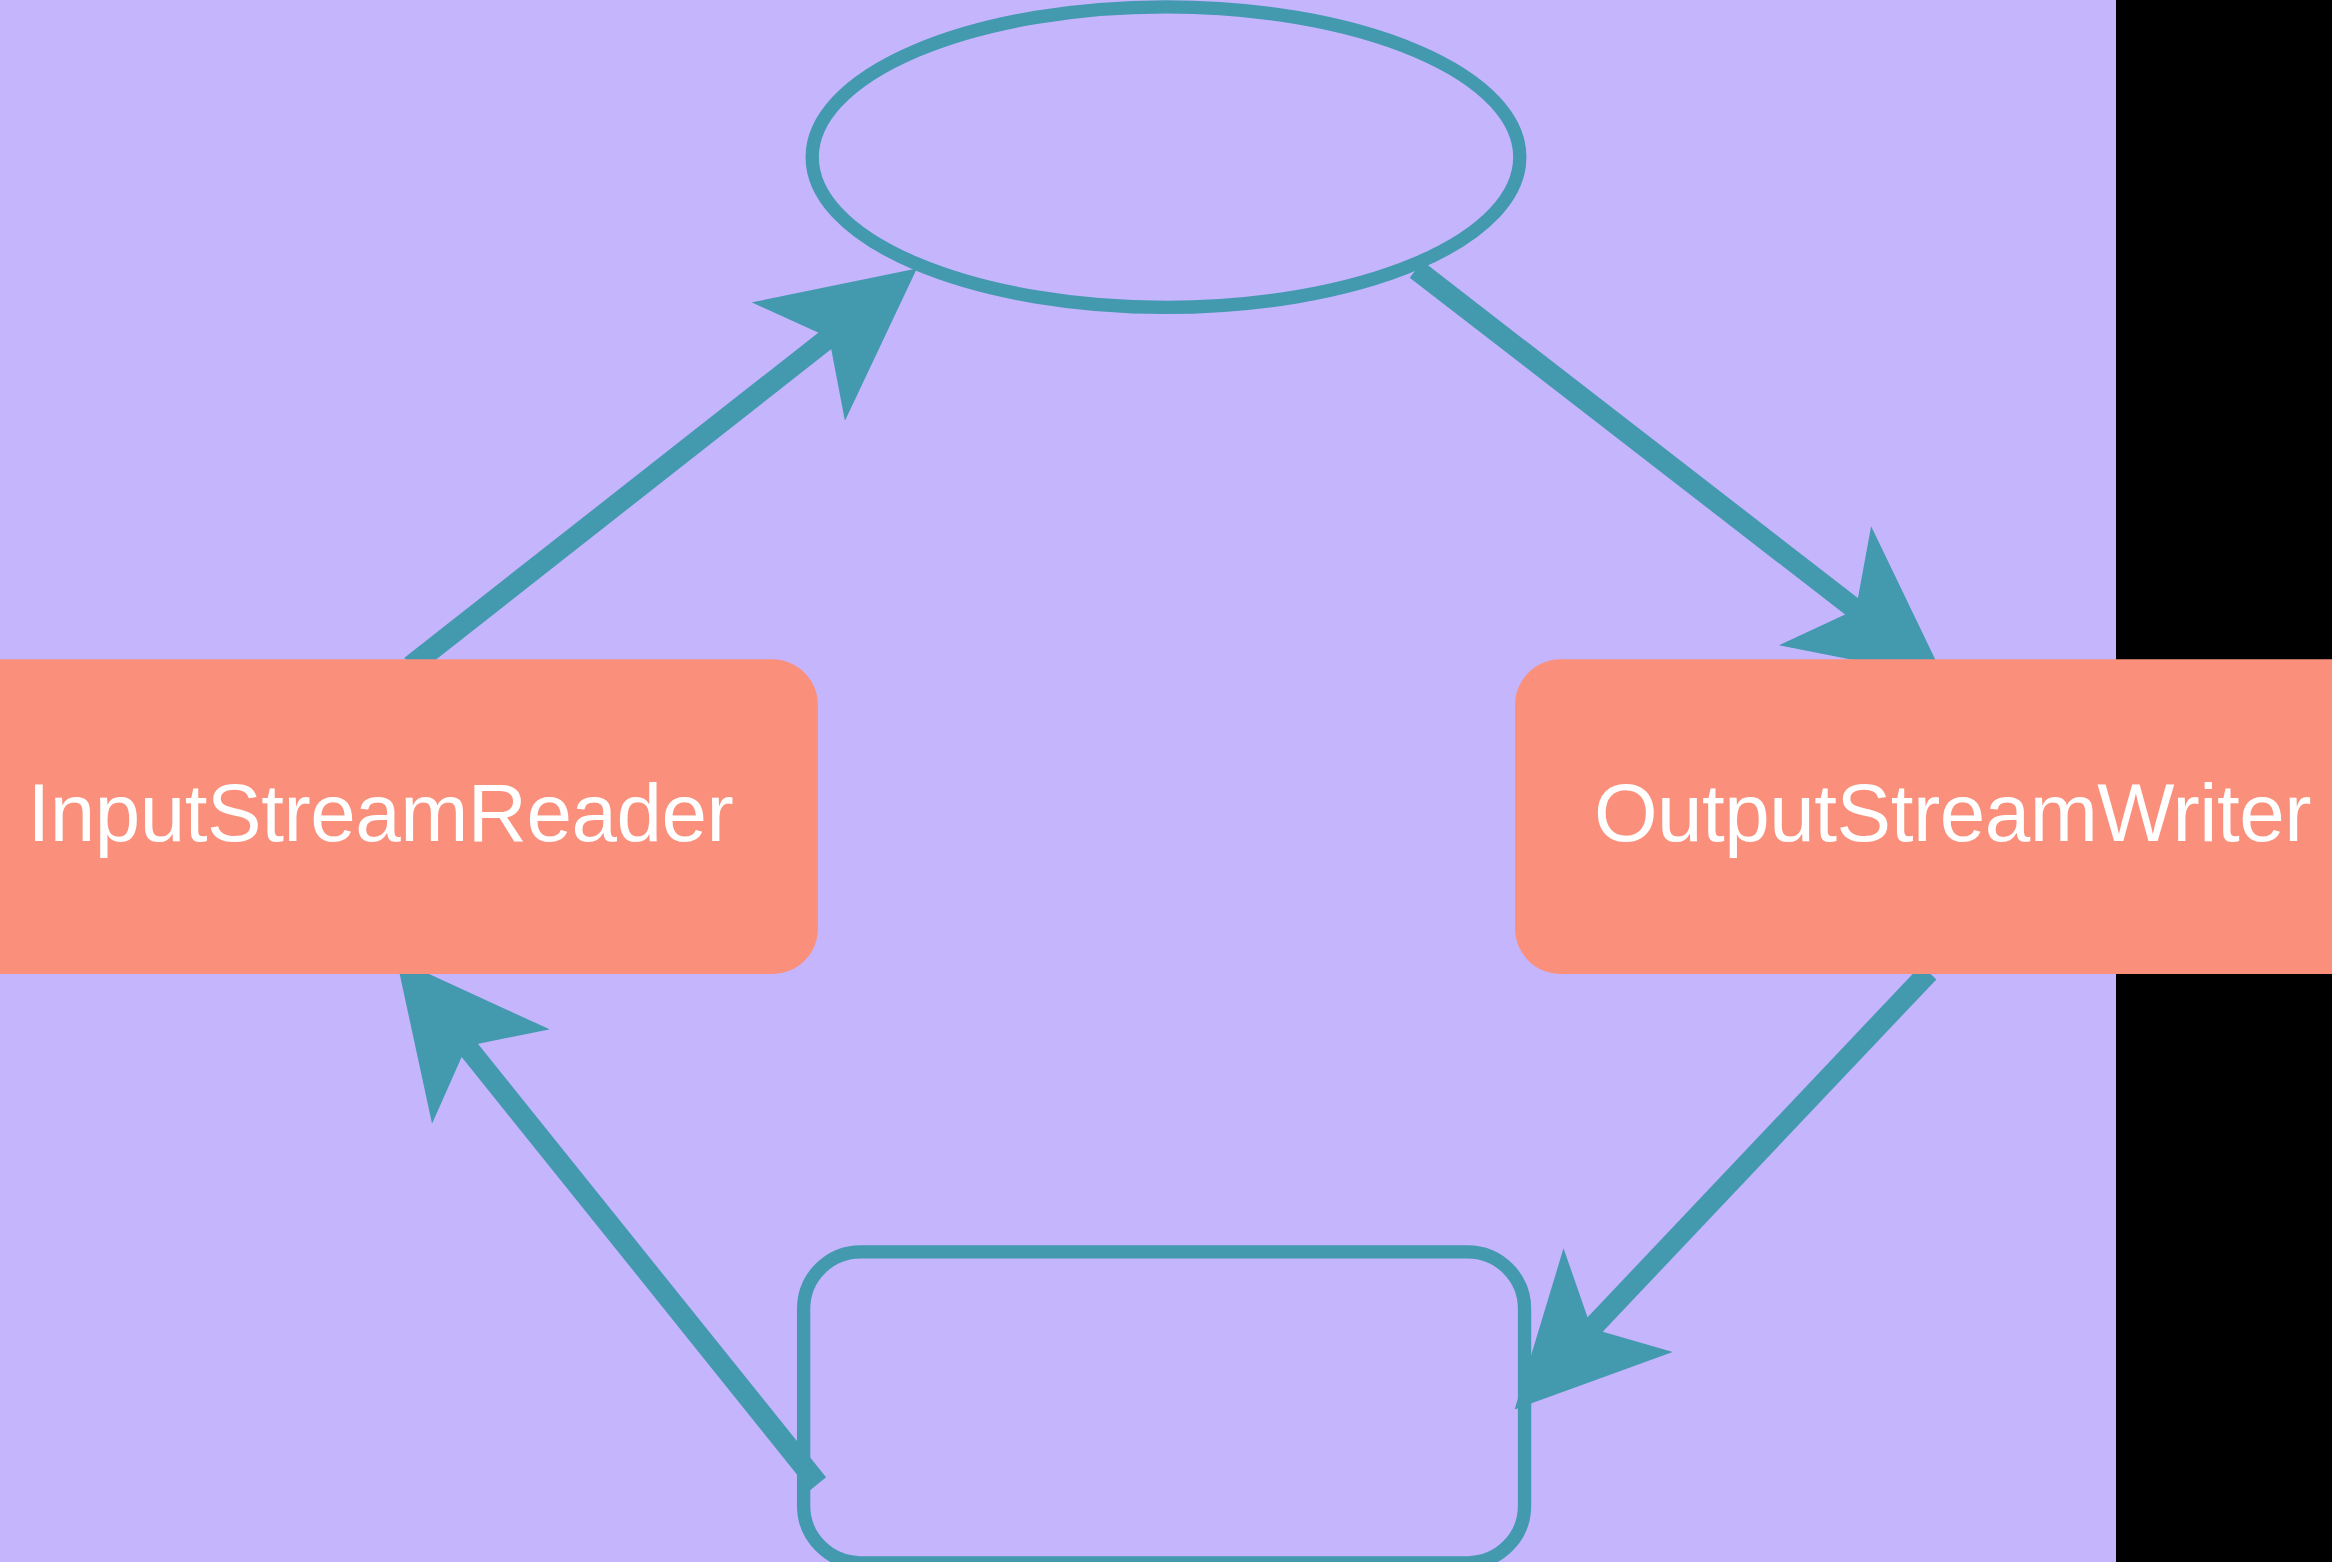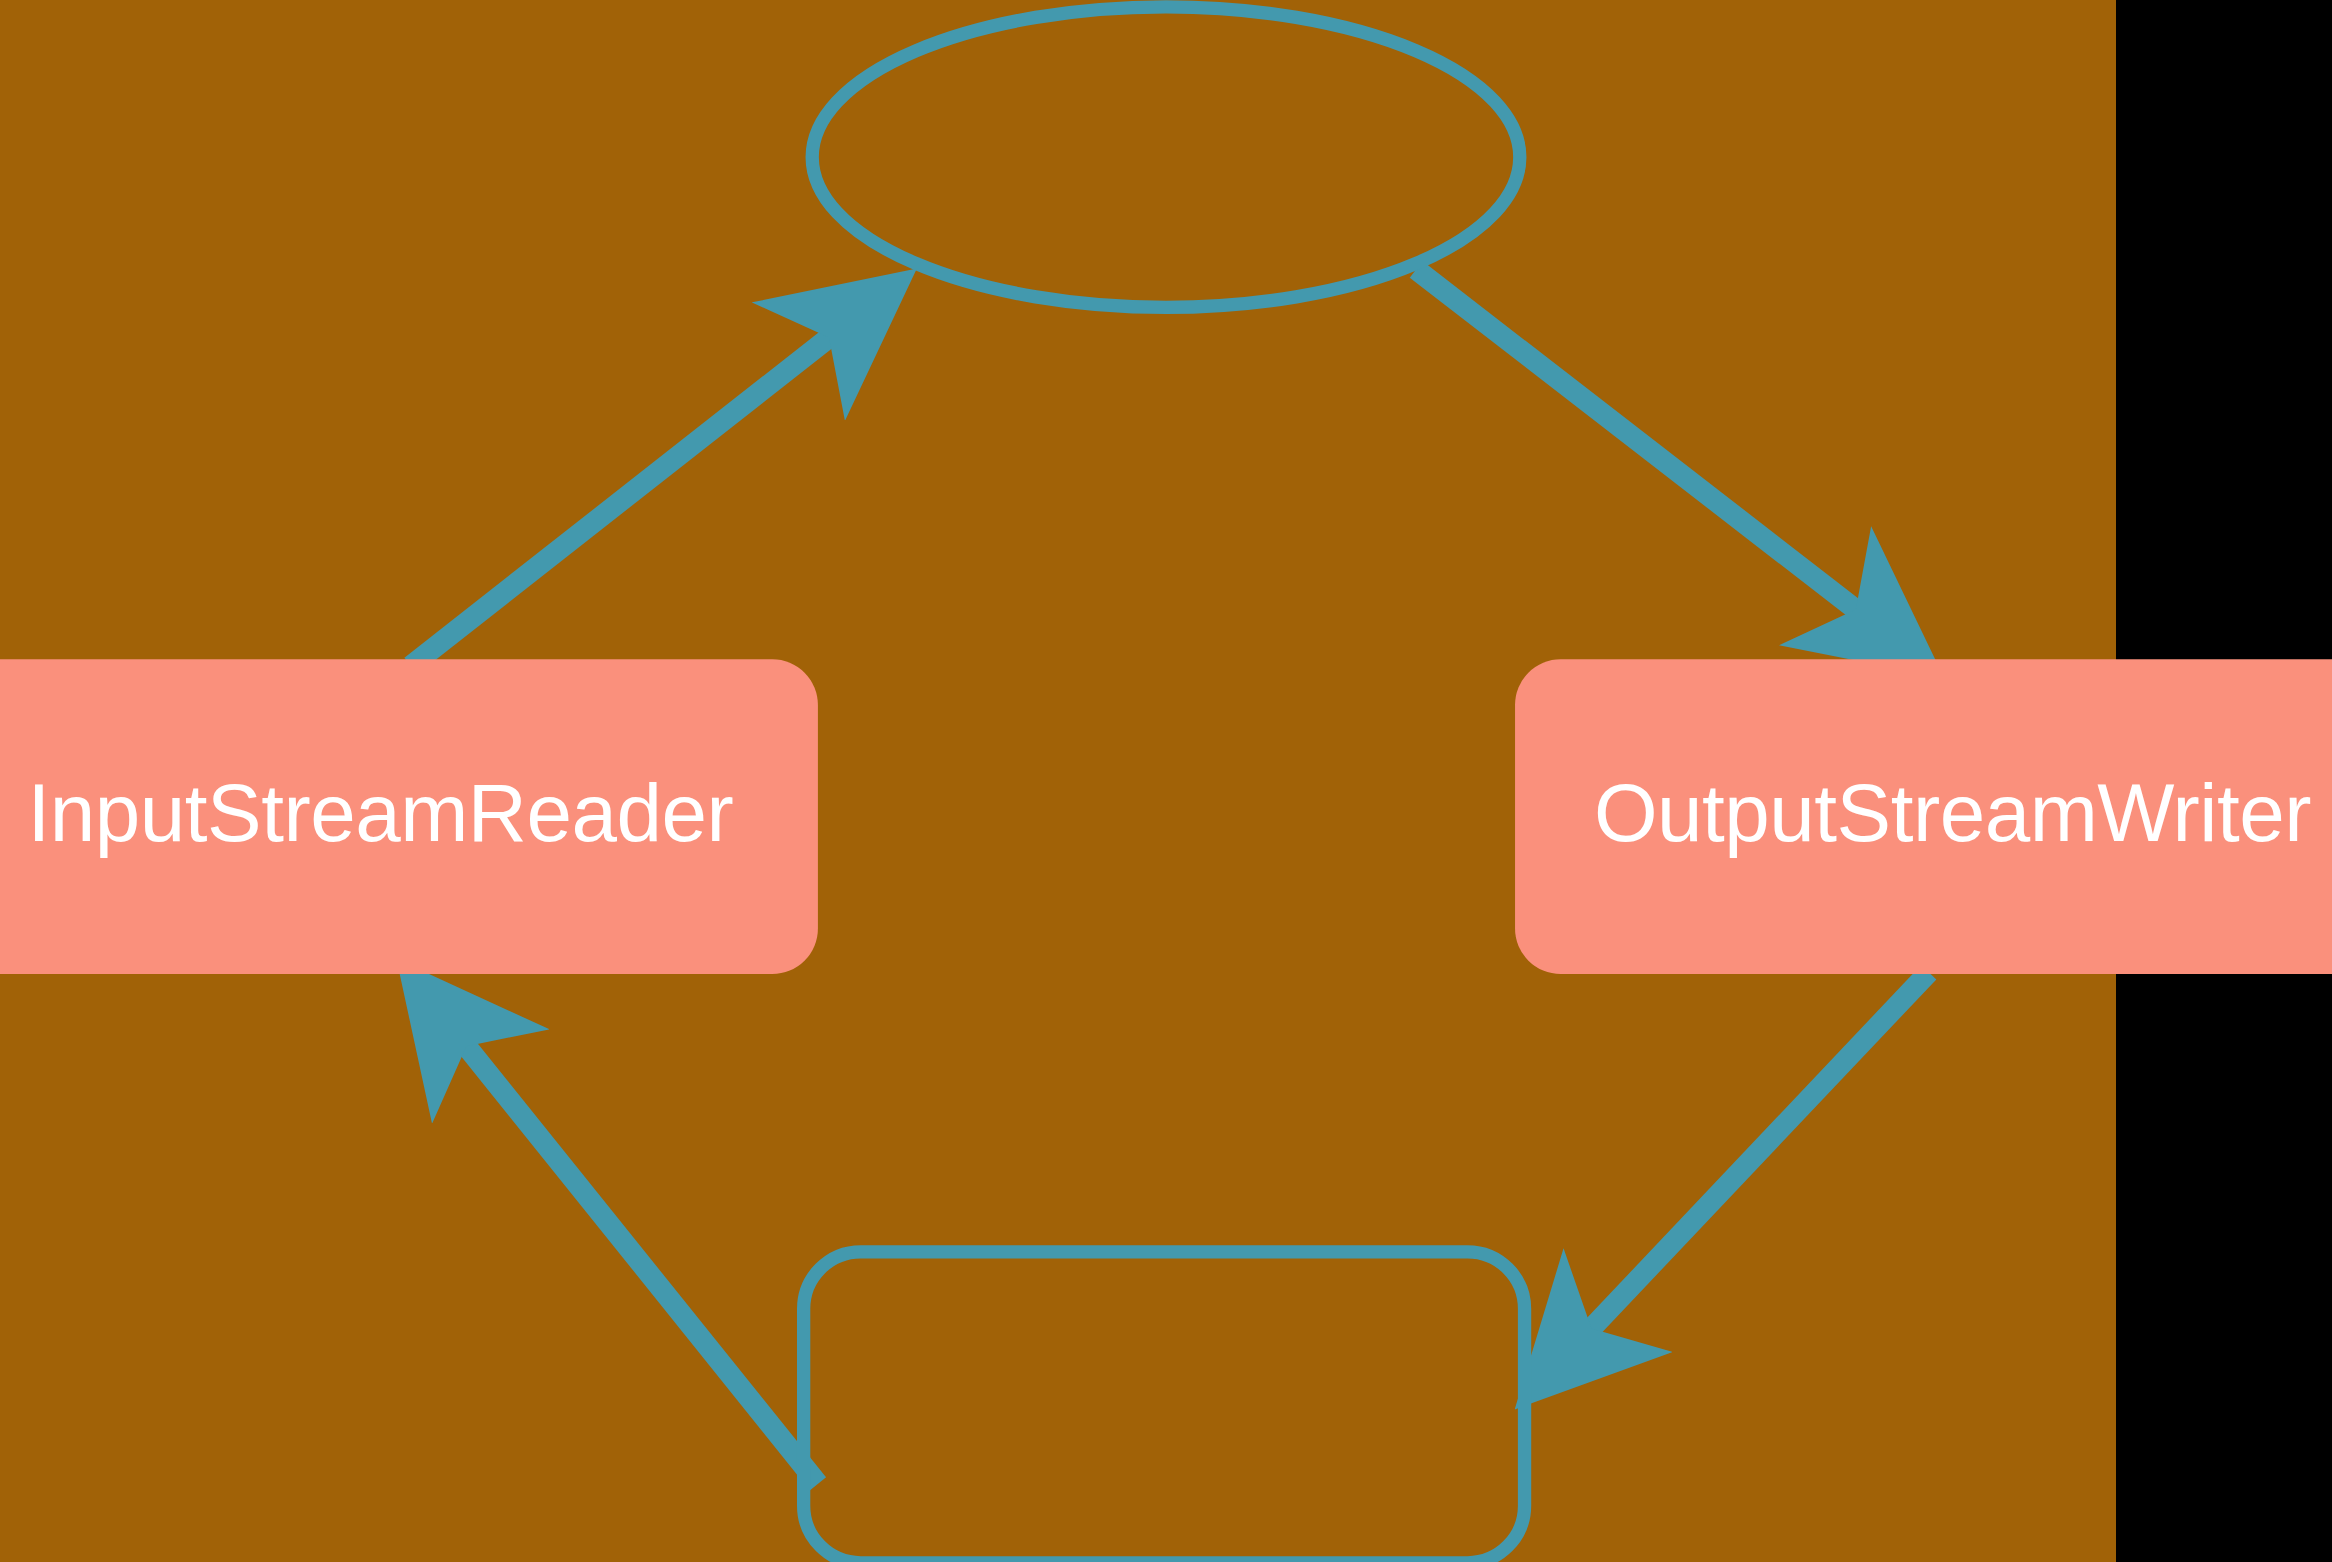--- a/index.html
+++ b/index.html
@@ -11,21 +11,21 @@
   body {
     width: 2332px;
     height: 1563px;
     overflow: hidden;
     font-family: "Liberation Sans", sans-serif;
   }
   #diagram-root {
     position: relative;
     width: 2116px;
     height: 1563px;
-    background: #a16207;
+    background: #c4b5fd;
   }
   svg#diagram-svg {
     display: block;
     width: 2332px;
     height: 1563px;
   }
   .node-label {
     font-family: "Liberation Sans", sans-serif;
     font-size: 86px;
     fill: #ffffff;

